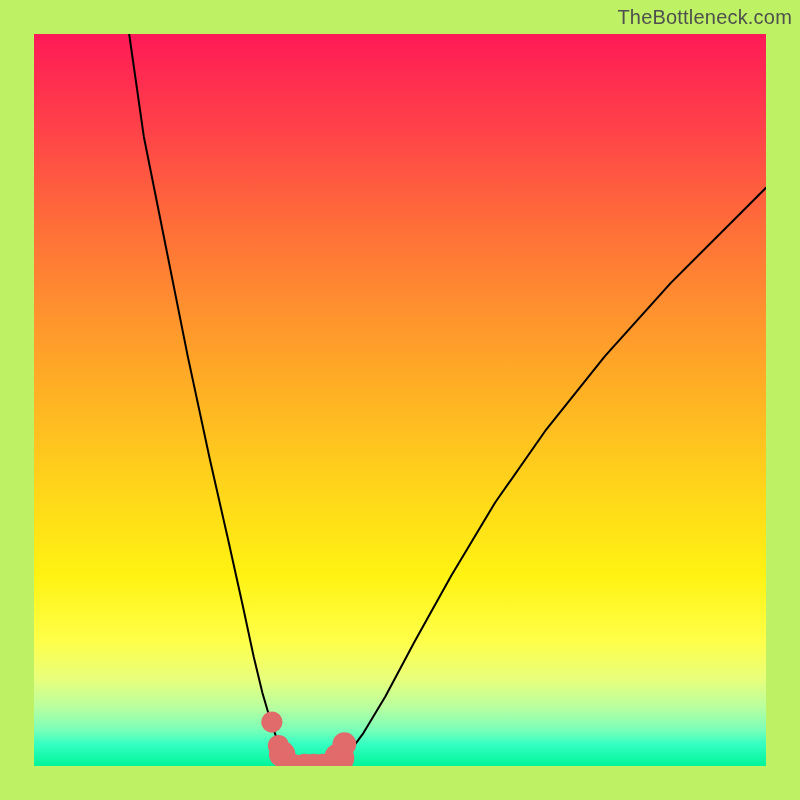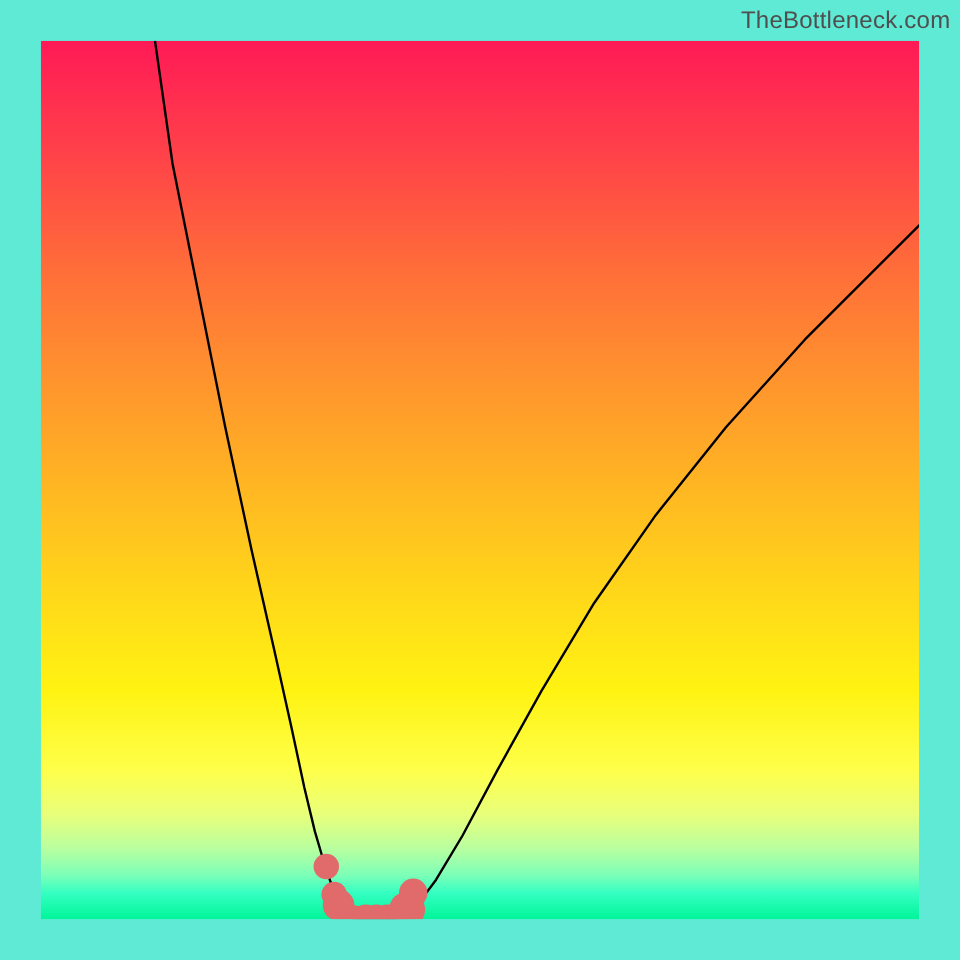--- a/index.html
+++ b/index.html
@@ -10,21 +10,21 @@
     background: #000;
     font-family: Arial, Helvetica, sans-serif;
     overflow: hidden;
   }
   .frame {
     position: absolute;
     top: 0;
     left: 0;
     width: 800px;
     height: 800px;
-    background: #5eead4;
+    background: #bef264;
   }
   .plot-area {
     position: absolute;
     top: 34px;
     left: 34px;
     width: 732px;
     height: 732px;
     overflow: hidden;
   }
   .gradient {

